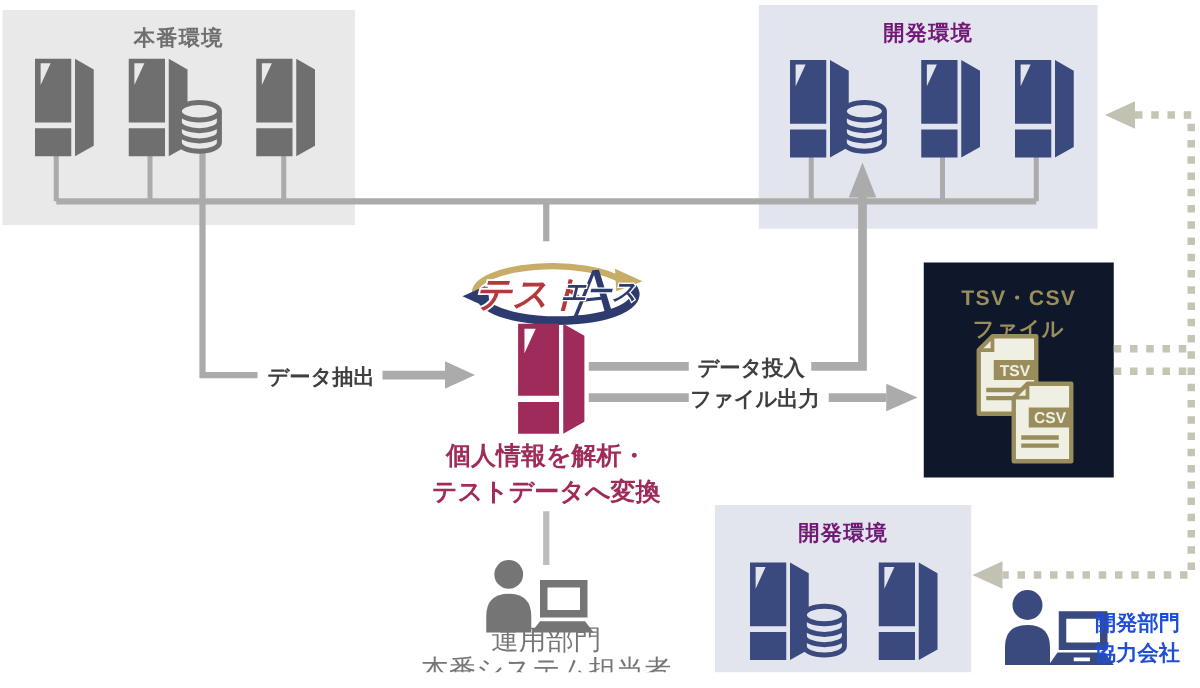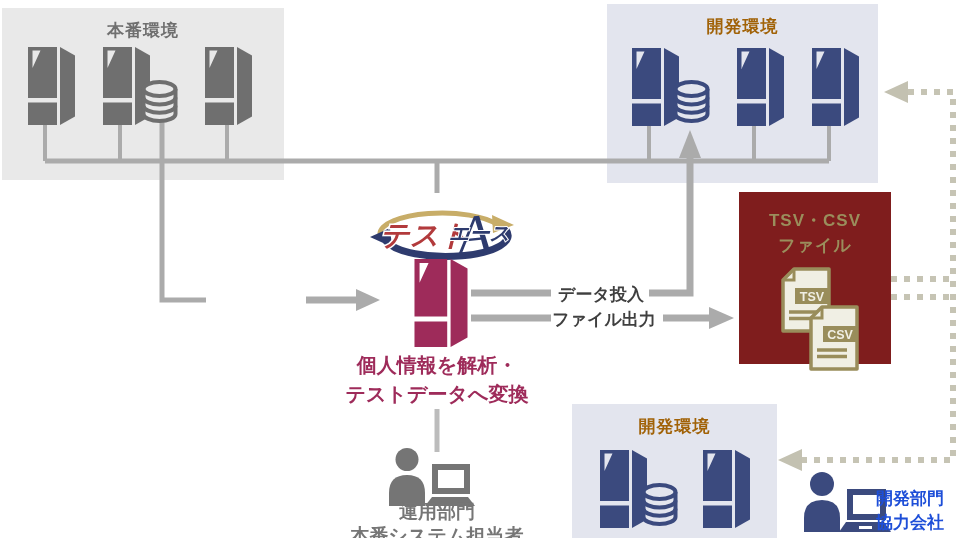--- a/index.html
+++ b/index.html
@@ -4,27 +4,27 @@
 <style>
   html,body { margin:0; padding:0; background:#fff; }
   .canvas {
     position:relative; width:960px; height:538px; overflow:hidden;
     background:#ffffff;
     font-family:"Liberation Sans","DejaVu Sans",sans-serif;
   }
   .box { position:absolute; }
   #box-prod        { left:2px;   top:8px;   width:282px; height:172px; background:#e9e9e9; }
   #box-dev-top     { left:607px; top:4px;   width:271px; height:179px; background:#e3e5ee; }
-  #box-tsv         { left:739px; top:192px; width:152px; height:172px; background:#7f1d1d; }
+  #box-tsv         { left:739px; top:210px; width:152px; height:172px; background:#0f172a; }
   #box-dev-bottom  { left:572px; top:404px; width:205px; height:141px; background:#e3e5ee; }
 
   .box-title { position:absolute; left:0; top:11px; width:100%; text-align:center;
                font-size:17px; font-weight:bold; letter-spacing:1px; }
   .t-gray  { color:#6f6f6f; }
-  .t-navy  { color:#a16207; }
+  .t-navy  { color:#701a75; }
   .t-olive { color:#9a8e5c; font-weight:600; line-height:25px; top:16px; }
 
   svg.icon { position:absolute; overflow:visible; }
   .c-gray   { color:#6f6f6f; }
   .c-navy   { color:#3b4a7e; }
   .c-maroon { color:#9e2b5a; }
   .dbg-gray { --dbbg:#e9e9e9; }
   .dbg-blue { --dbbg:#e3e5ee; }
 
   #lines { position:absolute; left:0; top:0; z-index:2; pointer-events:none; }
@@ -33,21 +33,21 @@
 
   .lbl { position:absolute; font-size:17px; font-weight:bold; color:#3f3f3f;
          text-align:center; white-space:nowrap; z-index:3; }
   #lbl-extract { left:206px; top:290px; width:102px; }
   #lbl-inject  { left:552px; top:283px; width:98px;  }
   #lbl-fileout { left:547px; top:308px; width:114px;text-align:center; }
 
   #caption-maroon { position:absolute; left:322px; top:351px; width:230px; text-align:center;
                     font-size:20px; font-weight:bold; color:#9e2b5a; line-height:29px; z-index:3; }
   #caption-ops    { position:absolute; left:318px; top:500px; width:238px; text-align:center;
-                    font-size:19px; font-weight:bold; color:#767676; line-height:24px; z-index:3; }
+                    font-size:22px; font-weight:normal; color:#767676; line-height:24px; z-index:3; }
   #caption-partner{ position:absolute; left:876px; top:487px; width:84px; text-align:left;
                     font-size:17px; font-weight:bold; color:#1d4ed8; line-height:24px; z-index:3; }
 </style>
 </head>
 <body>
 
 <div class="canvas">
 
   <svg width="0" height="0" style="position:absolute">
     <defs>
@@ -158,20 +158,21 @@
 
   <svg class="icon c-maroon z3" style="left:411px;top:259px" width="60" height="88" viewBox="0 0 47 78">
       <use href="#sym-server"></use>
     </svg>
 
   <div id="caption-maroon">
     <div>個人情報を解析・</div>
     <div>テストデータへ変換</div>
   </div>
 
+  <div class="lbl" id="lbl-extract">データ抽出</div>
   <div class="lbl" id="lbl-inject">データ投入</div>
   <div class="lbl" id="lbl-fileout">ファイル出力</div>
 
   <svg class="icon z3" style="left:778px;top:267px" width="56" height="66" viewBox="0 0 56 66">
     <path d="M5 13 L16 2 H51 V64 H5 Z" fill="#f0efe4" stroke="#998d5b" stroke-width="3.5" stroke-linejoin="round"></path>
     <path d="M5 13 H16 V2" fill="none" stroke="#998d5b" stroke-width="3"></path>
     <rect x="17" y="21" width="34" height="16" fill="#998d5b"></rect>
     <text x="34" y="33.5" font-size="12.5" font-weight="bold" text-anchor="middle" fill="#f0efe4">TSV</text>
     <path d="M11 45 H41 M11 51.5 H41" stroke="#998d5b" stroke-width="3.5" fill="none"></path>
   </svg>

